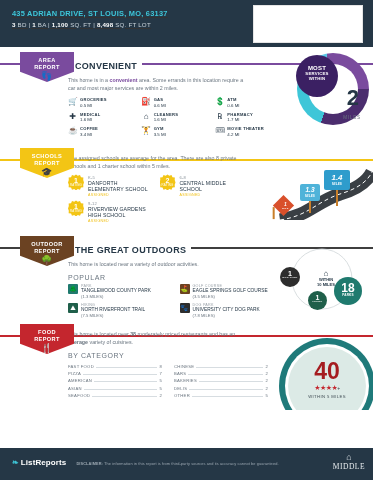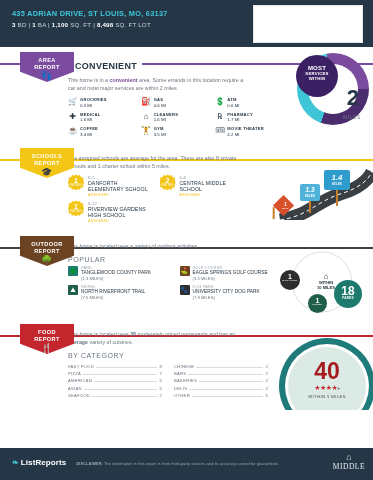--- a/index.html
+++ b/index.html
@@ -5,20 +5,21 @@
   * { box-sizing: border-box; margin:0; padding:0; }
   body {
     width:373px; height:480px; overflow:hidden;
     font-family:"Liberation Sans", sans-serif;
     background:#fff; color:#333;
   }
   
   .header {
     height:47px; background:#253746; position:relative;
     padding:9px 0 0 12px;
+    text-decoration:underline;
   }
   .addr { color:#3ec6d8; font-size:7.4px; font-weight:bold; letter-spacing:.25px; }
   .specs { color:#c9d3da; font-size:6.2px; margin-top:2.5px; letter-spacing:.2px; }
   .specs b { color:#fff; }
   .photo {
     position:absolute; right:10px; top:5px; width:110px; height:38px;
     background:#fff; border:1px solid #e5e5e5;
   }
   
   .section { position:relative; padding:8px 0 0 0; }
@@ -299,20 +300,23 @@
 </div>
 
 <div class="section" style="height:88px;">
   <div class="rule" style="background:#3f3f3f;"></div>
   <div class="badge" style="background:#6b4222;">
     <span>OUTDOOR</span><br>
     <span>REPORT</span>
     <span class="ico">🌳</span>
   </div>
   <div class="sect-body">
+    <div class="sect-title">
+      <span class="dash" style="background:#3f3f3f;"></span><span>THE GREAT OUTDOORS</span>
+    </div>
     <div class="sect-desc">This home is located near a variety of outdoor activities.</div>
     <div class="subhead">POPULAR</div>
     <div class="out-grid">
       <div class="out-item">
           <div class="out-ico" style="background:#1f7a6e;">🌲</div>
           <div>
             <div class="out-cat">PARK</div>
             <div class="out-nm">TANGLEWOOD COUNTY PARK</div>
             <div class="out-mi">(1.3 MILES)</div>
           </div>

